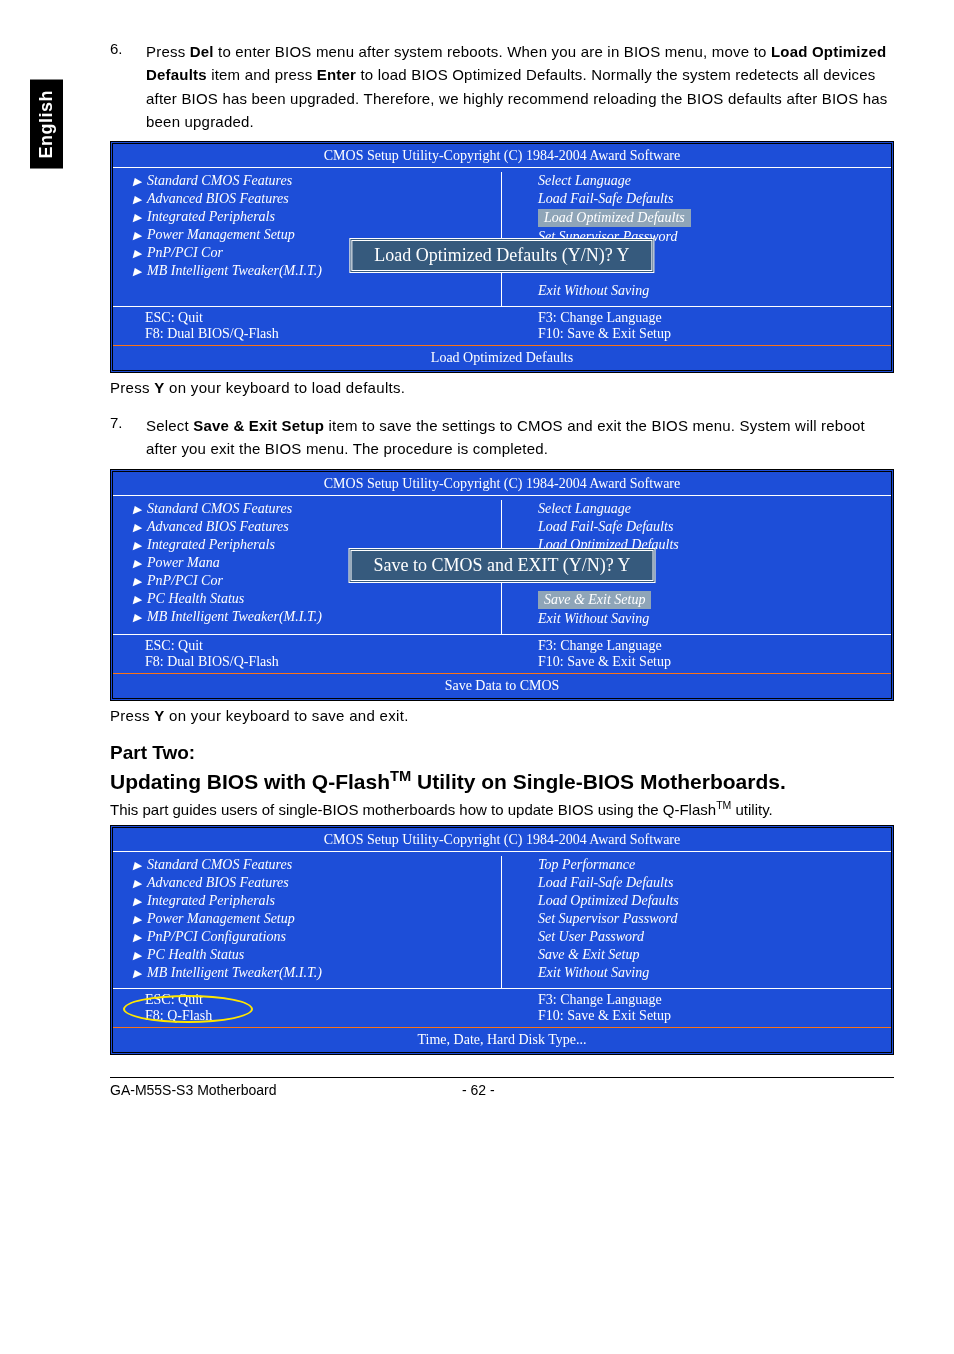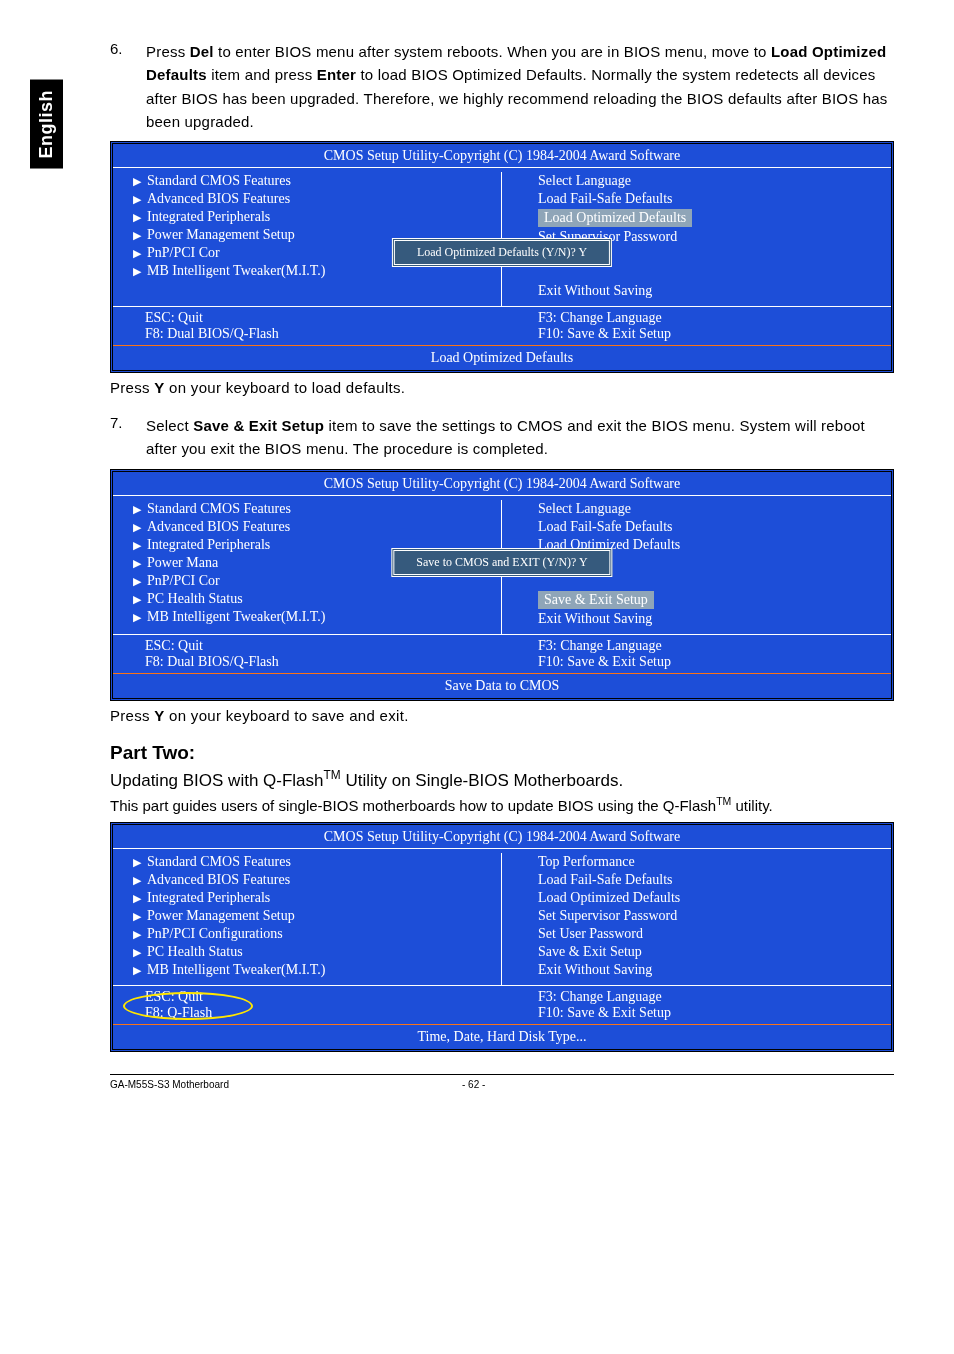--- a/index.html
+++ b/index.html
@@ -42,20 +42,21 @@
   }
   .bios-title {
     text-align: center;
     padding: 4px 0 3px 0;
     border-bottom: 1px solid #fff;
   }
   .bios-cols {
     display: flex;
     padding: 4px 0 0 0;
     border-bottom: 1px solid #fff;
+    font-style: italic;
   }
   .bios-col-left {
     width: 50%;
     border-right: 1px solid #fff;
     padding: 0 10px 6px 20px;
   }
   .bios-col-right {
     width: 50%;
     padding: 0 10px 6px 36px;
   }
@@ -83,56 +84,56 @@
   }
   .popup {
     position: absolute;
     left: 50%;
     transform: translateX(-50%);
     top: 90px;
     background: #365a7d;
     border: 3px double #fff;
     padding: 4px 22px;
     font-family: "Times New Roman", serif;
-    font-size: 12px;
+    font-size: 18px;
     z-index: 5;
   }
   .caption {
     text-align: left;
     margin: 4px 0 18px 0;
     letter-spacing: 0.3px;
   }
   .section-head {
     font-weight: bold;
     margin-top: 10px;
     margin-bottom: 4px;
     font-size: 19px;
   }
   .section-sub {
-    font-weight: normal;
-    font-size: 17px;
+    font-weight: bold;
+    font-size: 21px;
     margin-bottom: 4px;
   }
   .part-intro { line-height: 1.5; margin-bottom: 2px; }
 
   .circle-annot {
     position: absolute;
     border: 2px solid #ffe600;
     border-radius: 50%;
     width: 130px;
     height: 28px;
     z-index: 6;
     pointer-events: none;
   }
 
   .footer {
     border-top: 1px solid #000;
     margin-top: 22px;
     padding-top: 4px;
-    font-size: 10px;
+    font-size: 14px;
     display: flex;
   }
   .footer-left { flex: 1; }
   .footer-mid { flex: 0 0 80px; text-align: left; }
   .footer-right { flex: 1; }
   sup { font-size: 0.7em; }
 </style>
 </head>
 <body>
 

